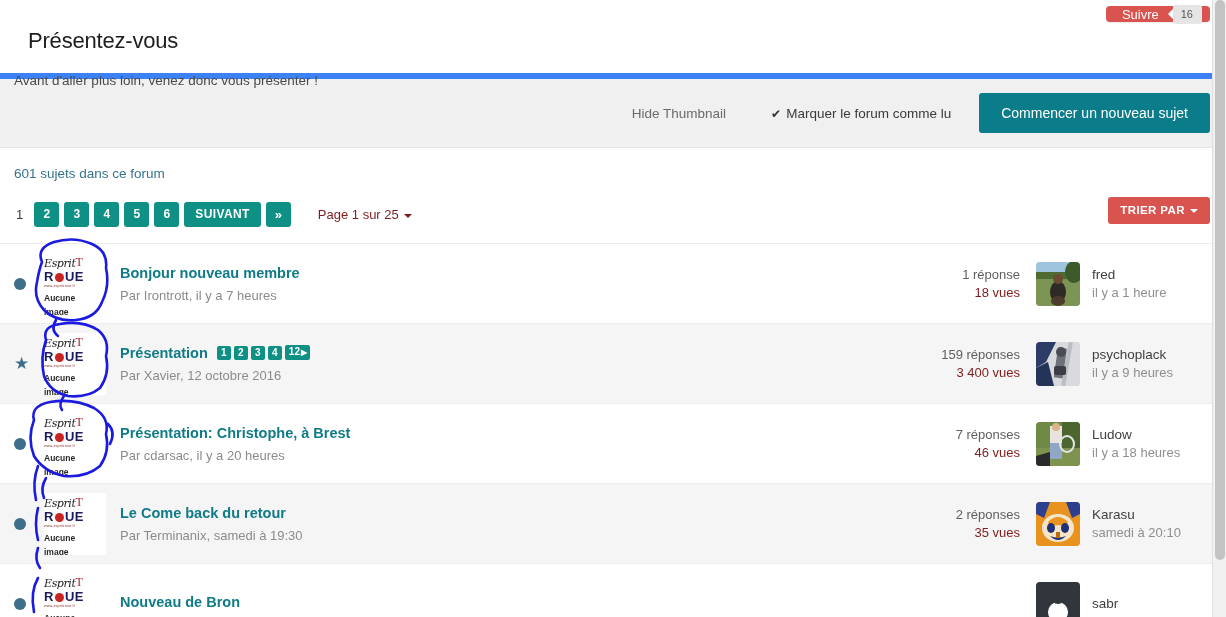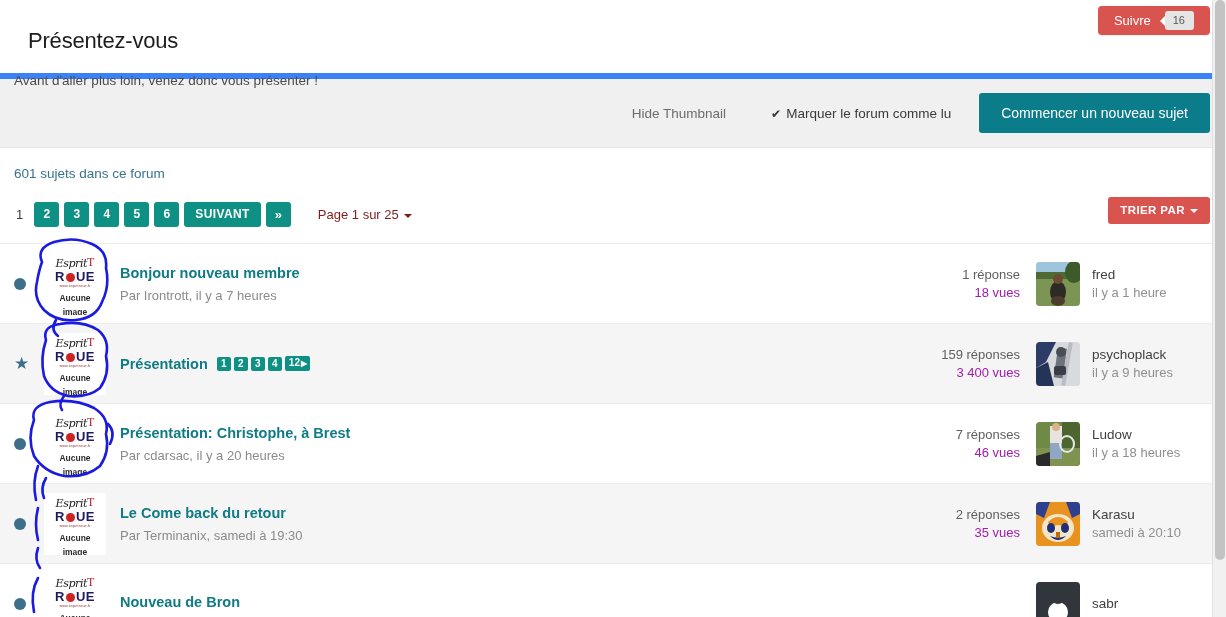--- a/index.html
+++ b/index.html
@@ -39,22 +39,22 @@
     margin-top: 5px;
   }
   .follow-wrap {
     position: absolute;
     top: 6px;
     right: 16px;
     display: flex;
     align-items: center;
     background: #d9534f;
     border-radius: 4px;
-    height: 29px;
-    padding-right: 16px;
+    height: 16px;
+    padding-right: 8px;
     box-shadow: 0 1px 1px rgba(0,0,0,0.08);
   }
   .follow-btn {
     color: #ffffff;
     font-size: 13px;
     padding: 0 14px 0 16px;
     line-height: 29px;
     cursor: pointer;
     white-space: nowrap;
   }
@@ -217,21 +217,20 @@
     width: 62px; height: 62px;
     background: #ffffff;
     margin-left: 8px;
     margin-right: 14px;
     position: relative;
     overflow: hidden;
   }
   .logo-wrap {
     position: relative;
     width: 62px;
-    text-align: center;
     padding-top: 3px;
   }
   .logo-esprit {
     font-family: "DejaVu Serif", serif;
     font-style: italic;
     font-size: 11px;
     color: #1b1b1b;
     letter-spacing: -0.4px;
     position: relative;
     display: inline-block;
@@ -310,21 +309,21 @@
     margin-top: 4px;
   }
 
   .tstats {
     flex: 0 0 auto;
     text-align: right;
     padding-right: 16px;
     width: 160px;
   }
   .stat-main { font-size: 13px; color: #5f5f5f; line-height: 18px; }
-  .stat-sub { font-size: 13px; color: #a21caf; line-height: 18px; }
+  .stat-sub { font-size: 13px; color: #7f1d1d; line-height: 18px; }
 
   .tlast {
     flex: 0 0 190px;
     display: flex;
     align-items: center;
     padding-right: 12px;
   }
   .avatar {
     width: 44px; height: 44px;
     border-radius: 4px;
@@ -458,20 +457,21 @@
       </div>
       <div class="tmain">
         <div class="ttitle">
           <span class="txt">Présentation</span>
           <span class="minipg">1</span>
           <span class="minipg">2</span>
           <span class="minipg">3</span>
           <span class="minipg">4</span>
           <span class="minipg last"><span>12</span><span class="arr">▶</span></span>
         </div>
+        <div class="tmeta">Par Xavier, 12 octobre 2016</div>
       </div>
       <div class="tstats">
         <div class="stat-main">159 réponses</div>
         <div class="stat-sub">3 400 vues</div>
       </div>
       <div class="tlast">
         <div class="avatar">
           <svg width="44" height="44" viewBox="0 0 44 44">
             <rect width="44" height="44" fill="#d8dade"></rect>
             <path d="M0 0 L20 0 L10 20 L0 26 Z" fill="#2c3c66"></path>

